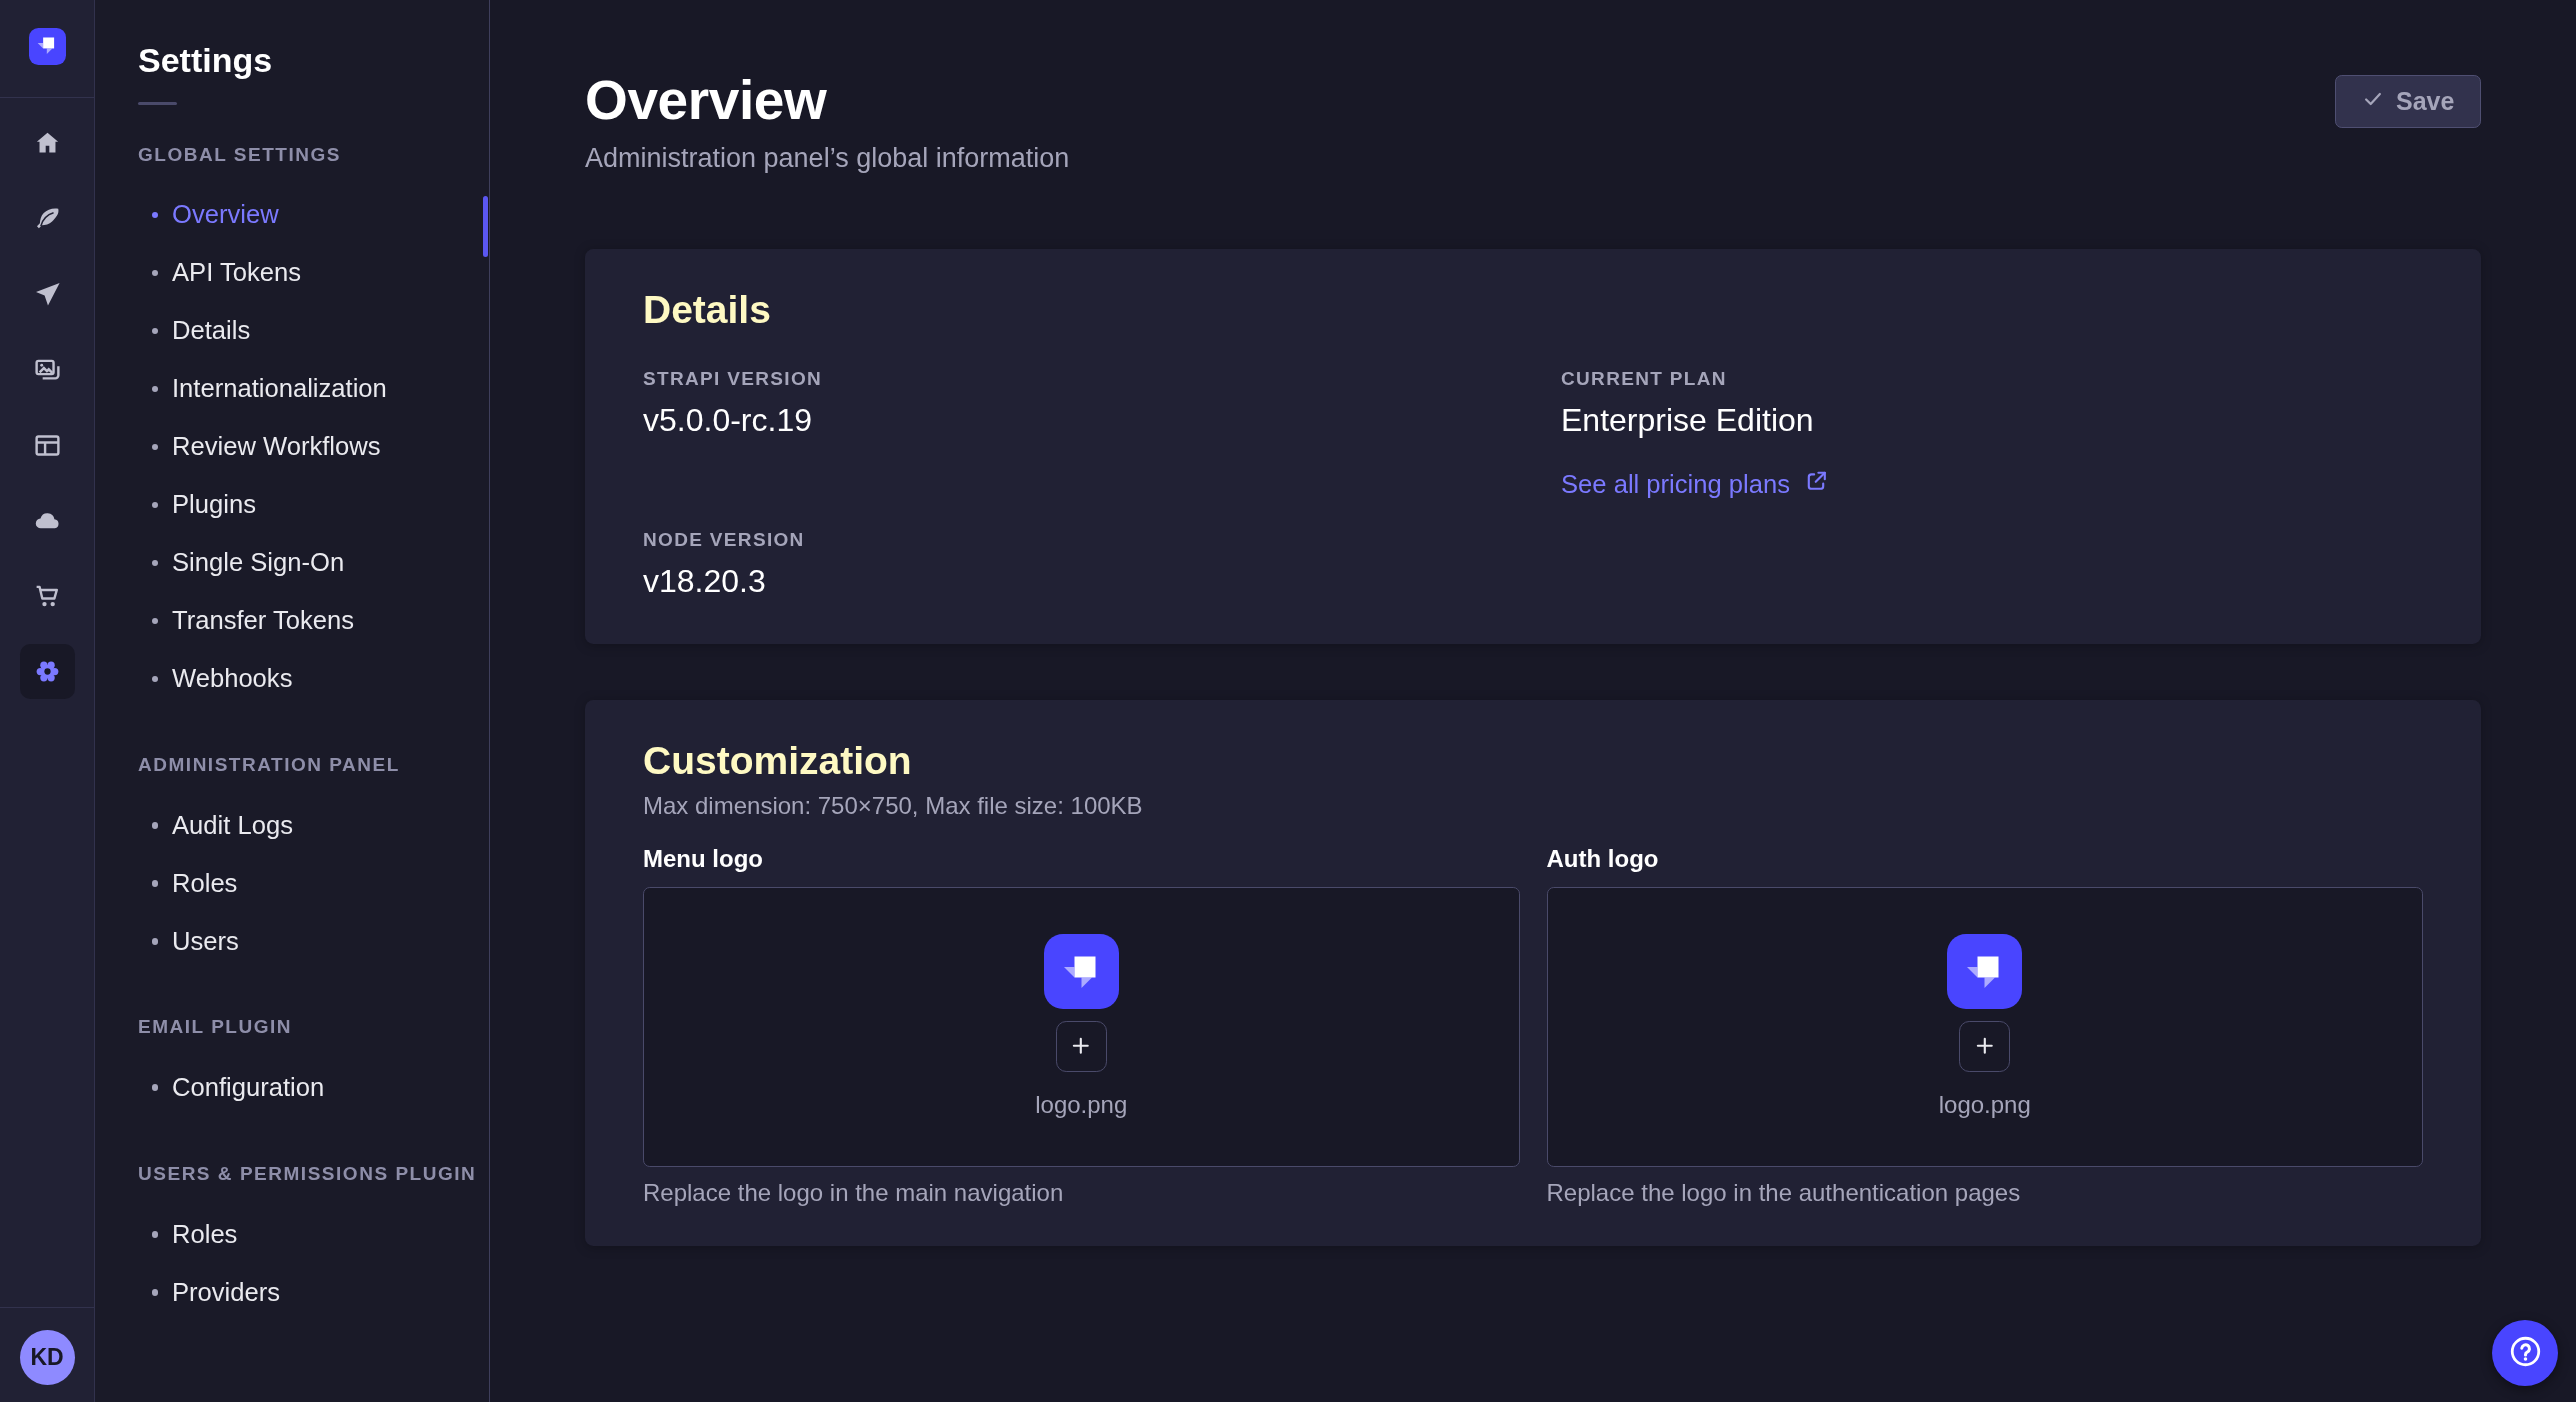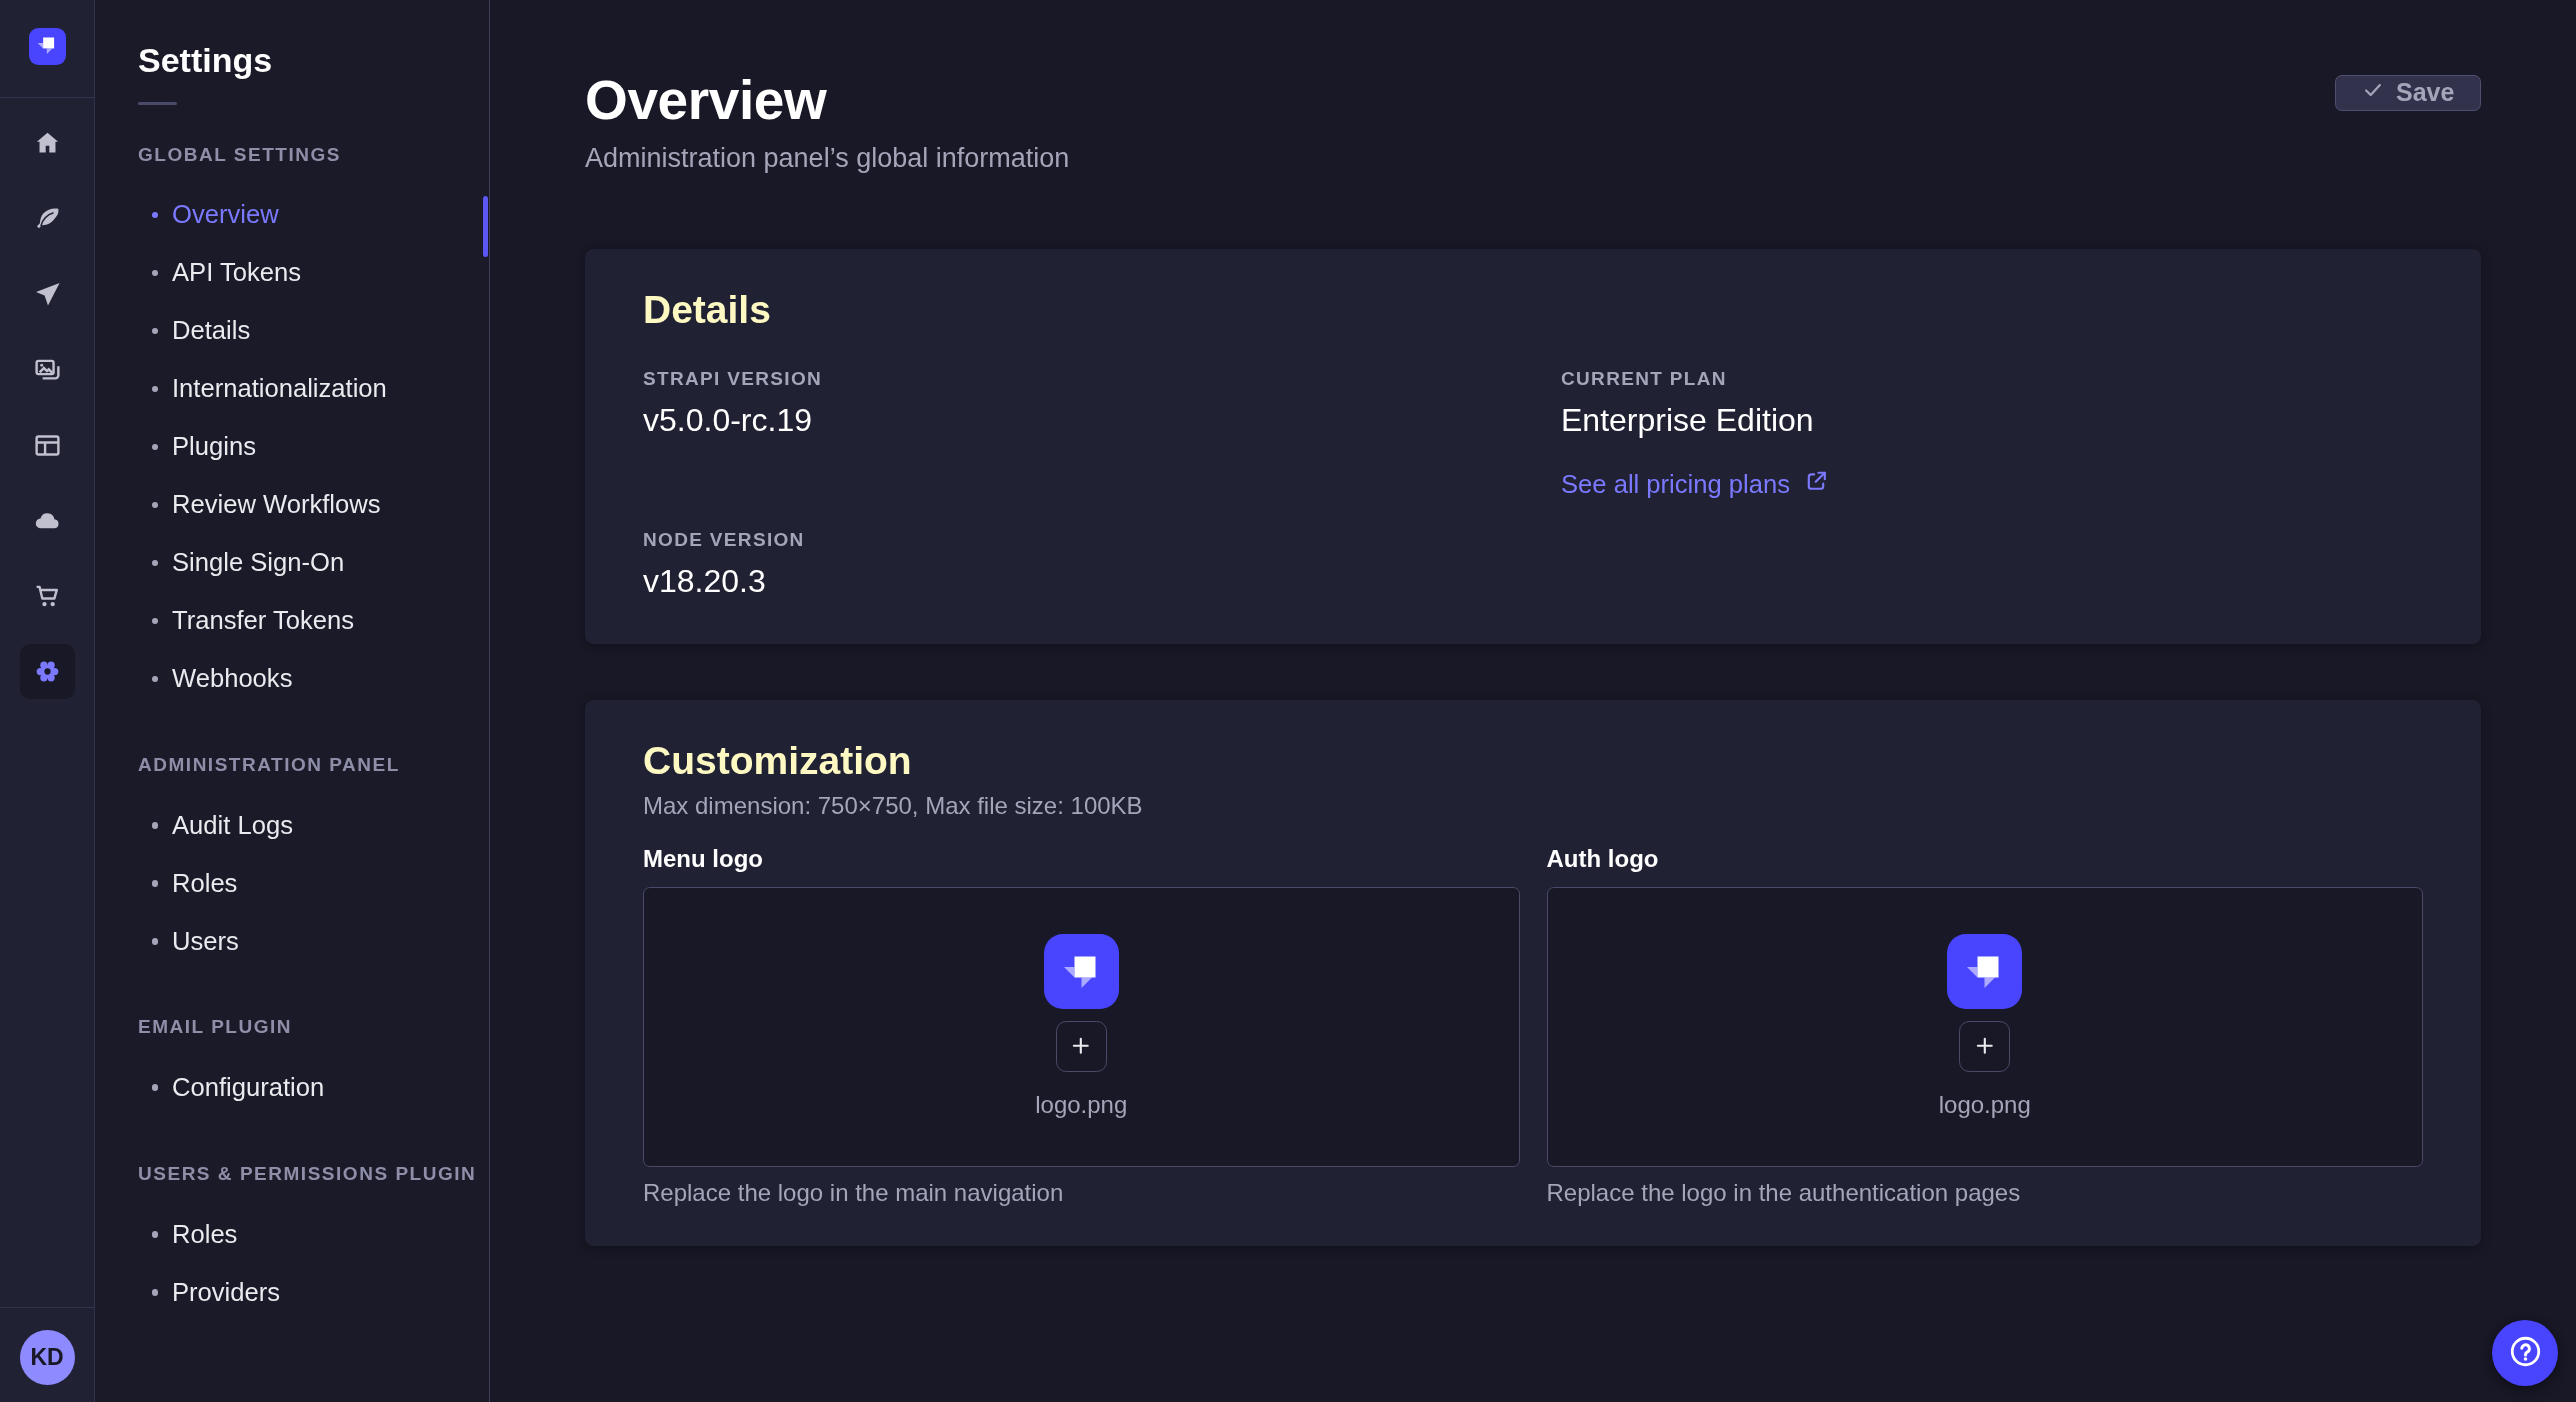--- a/index.html
+++ b/index.html
@@ -31,21 +31,21 @@
   .sn-item-label{font-size:25.6px;color:#eaeaef;}
   .sn-item.active .sn-dot{background:#7b79ff;}
   .sn-item.active .sn-item-label{color:#7b79ff;}
   .sn-thumb{position:absolute;right:0.9px;top:196px;width:5.1px;height:61px;background:#5b57f2;border-radius:2.6px;}
 
   
   .main{flex:1;position:relative;padding:0 95px;box-sizing:border-box;overflow:hidden;}
   .page-header{display:flex;justify-content:space-between;align-items:flex-start;padding-top:73px;}
   .page-title{font-size:55px;font-weight:700;margin:0;line-height:1;letter-spacing:-0.4px;color:#ffffff;}
   .page-subtitle{font-size:27px;color:#a5a5ba;margin:15.3px 0 0;}
-  .save-btn{display:flex;align-items:center;gap:12px;background:#32324d;border:0.9px solid #4f4f72;border-radius:6.8px;color:#a5a5ba;font-size:25px;font-weight:600;padding:0 25.6px;height:36px;margin-top:1.7px;cursor:pointer;font-family:"Liberation Sans",sans-serif;}
+  .save-btn{display:flex;align-items:center;gap:12px;background:#32324d;border:0.9px solid #4f4f72;border-radius:6.8px;color:#a5a5ba;font-size:25px;font-weight:600;padding:0 25.6px;height:53px;margin-top:1.7px;cursor:pointer;font-family:"Liberation Sans",sans-serif;}
   .save-btn svg{width:22px;height:22px;}
 
   .card{background:#212134;border-radius:8.5px;padding:39px 58px 44px;box-shadow:0 1.7px 10.2px rgba(0,0,0,.25);}
   .card-details{margin-top:75px;}
   .card-heading{font-size:39px;font-weight:600;margin:0;color:#fef9c3;}
   .details-grid{display:grid;grid-template-columns:1fr 1fr;column-gap:56px;margin-top:36px;}
   .kv-label{font-size:19px;font-weight:700;letter-spacing:.07em;color:#a5a5ba;}
   .kv-value{font-size:32px;color:#ffffff;margin-top:12px;}
   .kv-second{margin-top:90px;}
   .pricing-link{display:inline-flex;align-items:center;gap:13.6px;color:#7b79ff;font-size:25.6px;margin-top:29px;text-decoration:none;cursor:pointer;}
@@ -163,25 +163,25 @@
       <div class="sn-item">
           <span class="sn-dot"></span>
           <span class="sn-item-label">Details</span>
         </div>
       <div class="sn-item">
           <span class="sn-dot"></span>
           <span class="sn-item-label">Internationalization</span>
         </div>
       <div class="sn-item">
           <span class="sn-dot"></span>
+          <span class="sn-item-label">Review Workflows</span>
+        </div>
+      <div class="sn-item">
+          <span class="sn-dot"></span>
           <span class="sn-item-label">Plugins</span>
-        </div>
-      <div class="sn-item">
-          <span class="sn-dot"></span>
-          <span class="sn-item-label">Review Workflows</span>
         </div>
       <div class="sn-item">
           <span class="sn-dot"></span>
           <span class="sn-item-label">Single Sign-On</span>
         </div>
       <div class="sn-item">
           <span class="sn-dot"></span>
           <span class="sn-item-label">Transfer Tokens</span>
         </div>
       <div class="sn-item">

